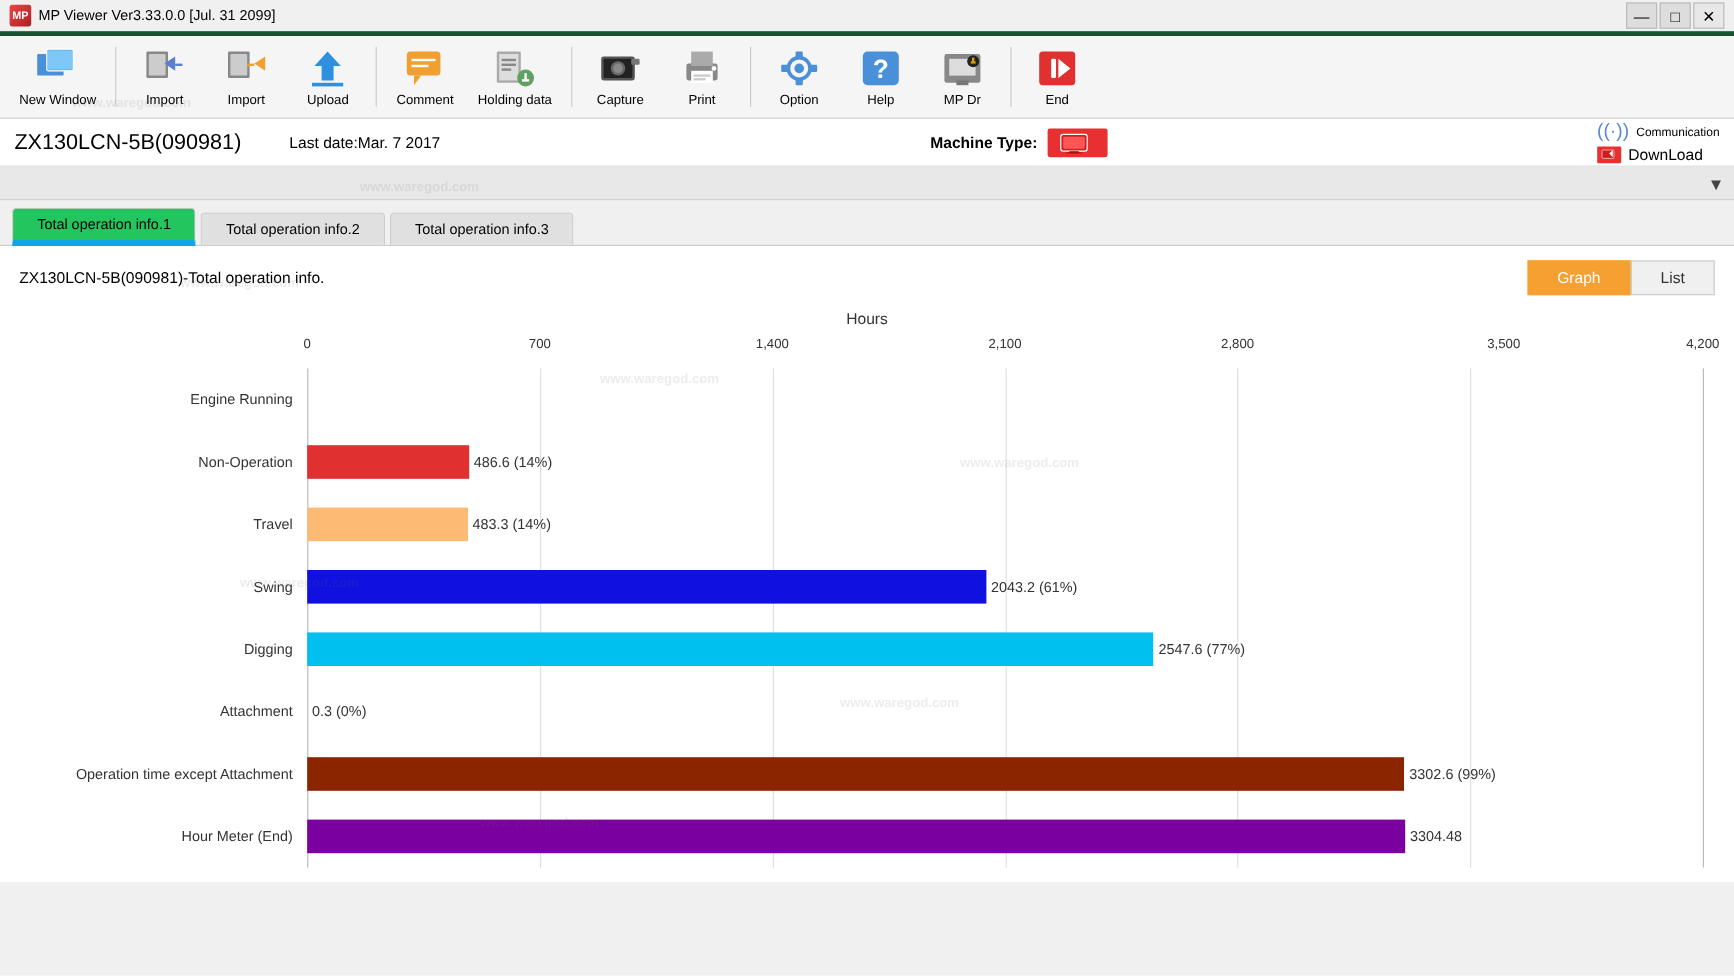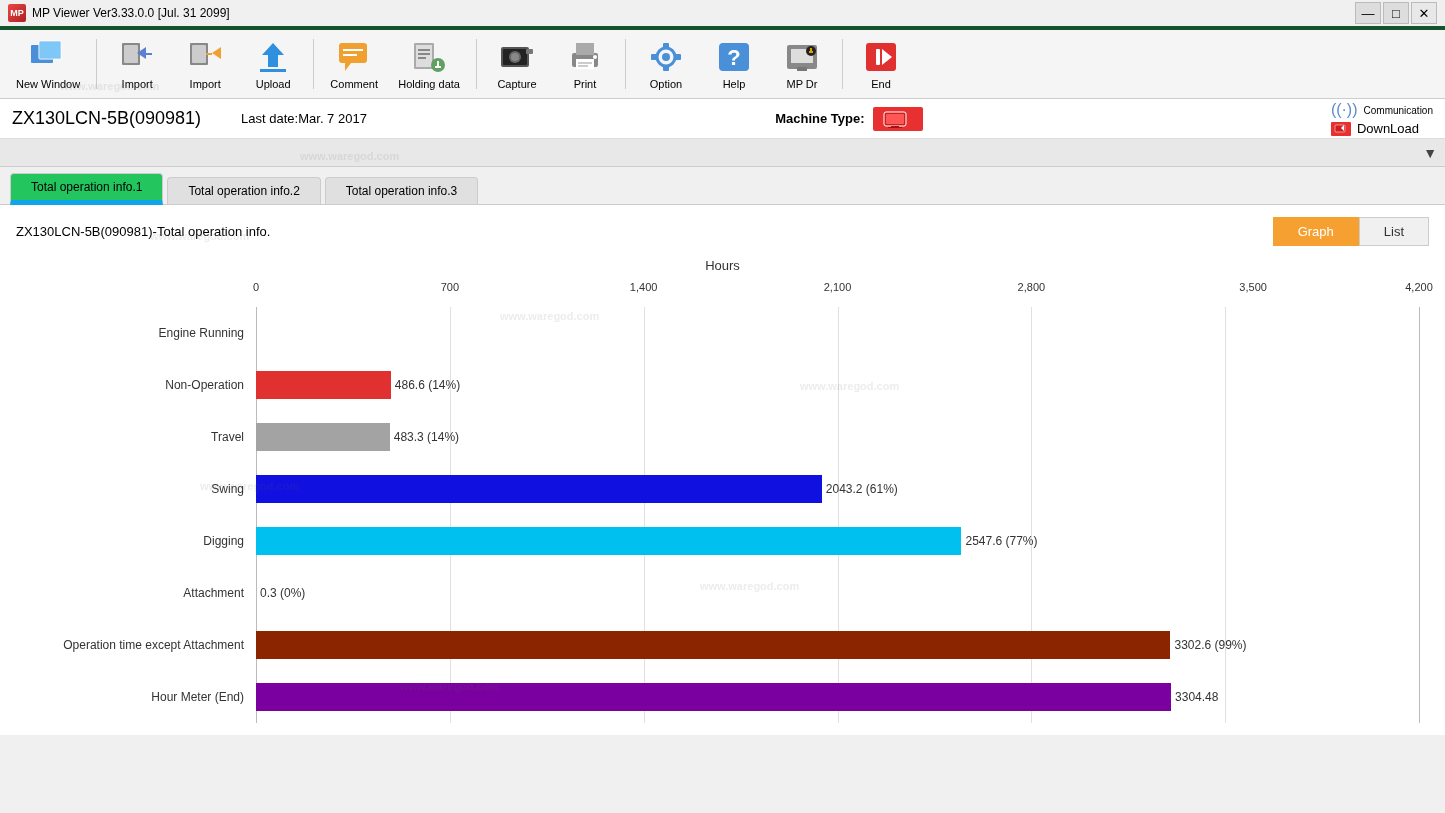--- a/index.html
+++ b/index.html
@@ -471,21 +471,21 @@
         <div class="bar-area">
           <div class="bar" style="width:11.59%;background:#e03030;position:relative;">
             <span class="bar-label">486.6 (14%)</span>
           </div>
         </div>
       </div>
 
       <div class="chart-row">
         <div class="row-label">Travel</div>
         <div class="bar-area">
-          <div class="bar" style="width:11.5%;background:#a3a3a3;position:relative;">
+          <div class="bar" style="width:11.5%;background:#fdba74;position:relative;">
             <span class="bar-label">483.3 (14%)</span>
           </div>
         </div>
       </div>
 
       <div class="chart-row">
         <div class="row-label">Swing</div>
         <div class="bar-area">
           <div class="bar" style="width:48.65%;background:#1010e0;position:relative;">
             <span class="bar-label">2043.2 (61%)</span>

